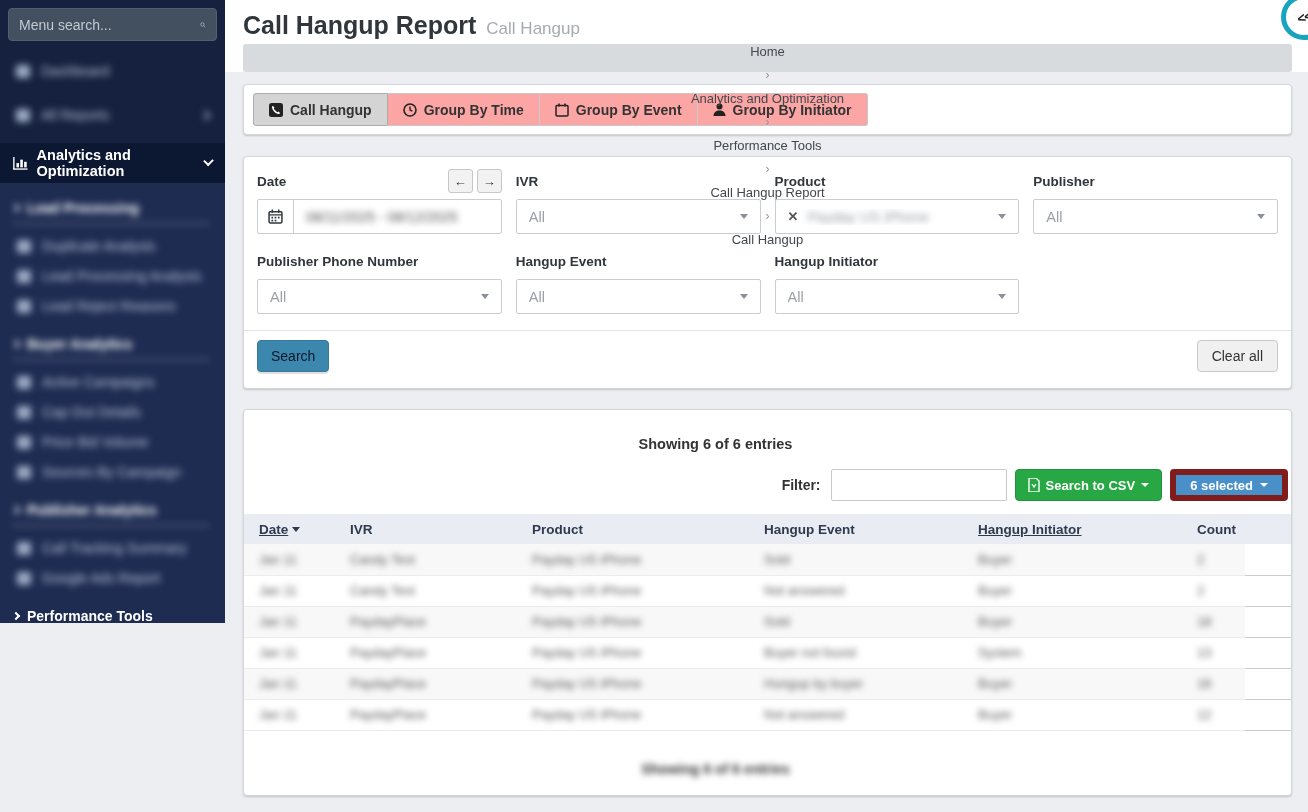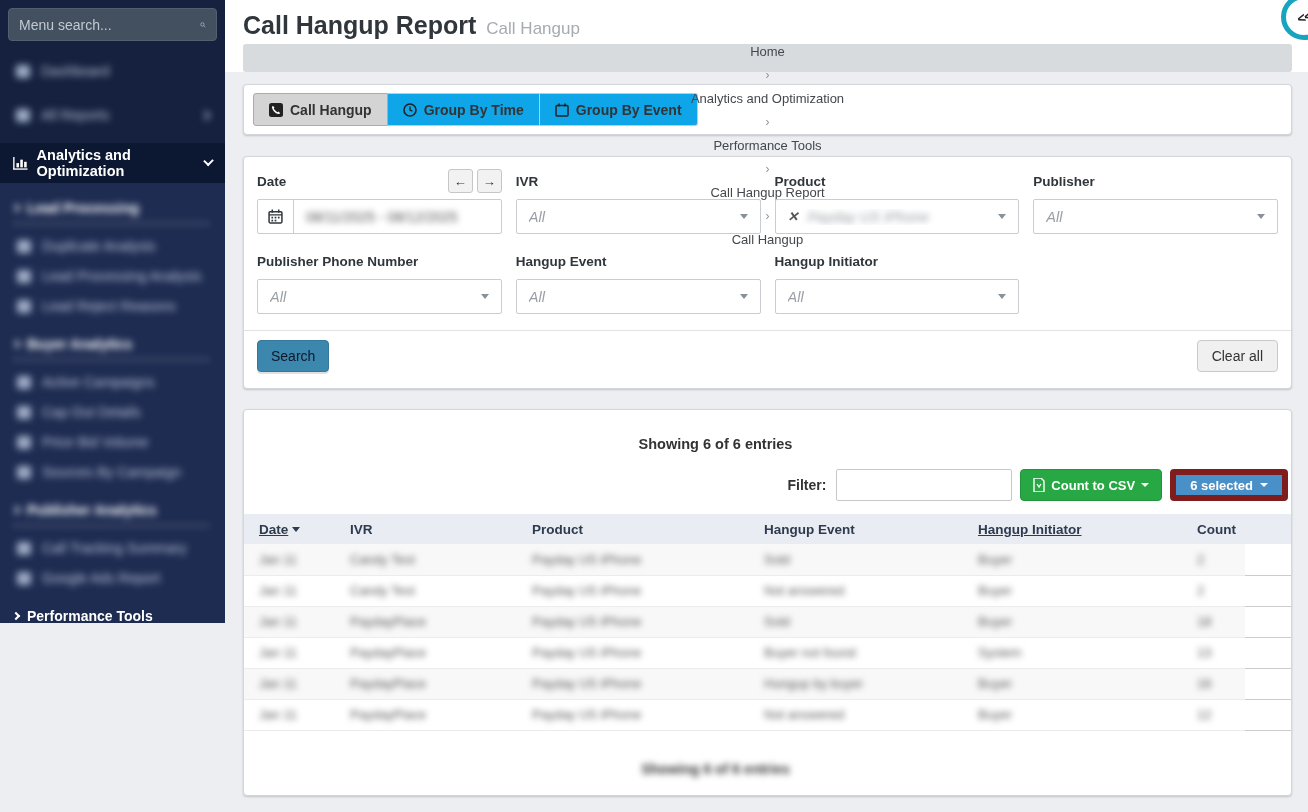--- a/index.html
+++ b/index.html
@@ -48,39 +48,39 @@
     gap:9px; padding:0 14px; font-size:13px; color:#43484D;flex-direction:column; }
   .breadcrumb .sep { color:#909599; font-size:12px; }
 
   .content { padding:12px 18px 0; flex:1; }
   .card { background:#fff; border:1px solid #D3D6DA; border-radius:4px; box-shadow:0 1px 2px rgba(0,0,0,.18); }
 
   
   .tabs-card { padding:8px 9px; margin-bottom:21px; }
   .tab-group { display:inline-flex; }
   .tab-btn { height:33px; display:inline-flex; align-items:center; gap:7px; padding:0 15px;
-    background:#0ea5e9; border:1px solid #C9C9C9; border-left-width:0; font-size:14px; font-weight:600; color:#333; cursor:pointer; }
+    background:#fca5a5; border:1px solid #C9C9C9; border-left-width:0; font-size:14px; font-weight:600; color:#333; cursor:pointer; }
   .tab-btn:first-child { border-left-width:1px; border-radius:3px 0 0 3px; }
   .tab-btn:last-child { border-radius:0 3px 3px 0; }
   .tab-btn.active { background:#D4D4D4; border-color:#ACACAC; }
 
   
   .filters-card { padding:12px 13px 8px; margin-bottom:20px; }
   .f-grid { display:grid; grid-template-columns:repeat(4,1fr); column-gap:14px; row-gap:15px; }
   .f-field {}
   .f-label-row { display:flex; align-items:center; justify-content:space-between; height:24px; margin-bottom:6px; }
   .f-label { font-size:13.5px; font-weight:700; color:#30363C; }
   .arrow-pair { display:flex; gap:4px; }
   .arrow-btn { width:25px; height:24px; background:#F2F2F2; border:1px solid #C6C6C6; border-radius:3px;
     display:flex; align-items:center; justify-content:center; font-size:13px; color:#333; cursor:pointer; }
   .date-wrap { display:flex; height:35px; border:1px solid #C9CDD2; border-radius:2px; overflow:hidden; background:#fff; }
   .cal-cell { width:36px; border-right:1px solid #C9CDD2; display:flex; align-items:center; justify-content:center; color:#30363C; }
   .date-input { flex:1; display:flex; align-items:center; padding:0 12px; font-size:14px; color:#555; }
   .select { height:35px; border:1px solid #C9CDD2; border-radius:2px; background:#fff; display:flex;
-    align-items:center; padding:16px 12px; font-size:14.5px; color:#9AA0A6; position:relative; cursor:pointer;font-style:italic; }
+    align-items:center; padding:16px 12px; font-size:14.5px; color:#9AA0A6; position:relative; cursor:pointer; }
   .select .val { flex:1; display:flex; align-items:center; gap:9px; overflow:hidden; }
   .select .clear-x { color:#555; font-size:13px; font-weight:700; }
   .caret-down { width:0; height:0; border-left:4.5px solid transparent; border-right:4.5px solid transparent;
     border-top:5px solid #8A9098; margin-left:8px; }
   .filters-footer { border-top:1px solid #E3E3E3; margin:16px -13px 0; padding:9px 13px 8px;
     display:flex; justify-content:space-between; align-items:center; }
   .btn-search { background:#3C87AD; border:1px solid #35789B; color:#0f172a; font-size:14px; padding:7px 13px;
     border-radius:4px; cursor:pointer; box-shadow:0 2px 0 rgba(0,0,0,.12); }
   .btn-clear { background:#F0F0F0; border:1px solid #C9C9C9; color:#333; font-size:14px; padding:7px 14px;
     border-radius:4px; cursor:pointer; }
@@ -290,20 +290,27 @@
             <span>Group By Time</span>
           </button>
           <button class="tab-btn">
             <svg class="icon-svg" width="14" height="14" viewBox="0 0 14 14">
               <rect x="1" y="2.5" width="12" height="10.5" rx="1" fill="none" stroke="#222" stroke-width="1.5"></rect>
               <line x1="4" y1="0.5" x2="4" y2="3.5" stroke="#222" stroke-width="1.5"></line>
               <line x1="10" y1="0.5" x2="10" y2="3.5" stroke="#222" stroke-width="1.5"></line>
             </svg>
             <span>Group By Event</span>
           </button>
+          <button class="tab-btn">
+            <svg class="icon-svg" width="13" height="14" viewBox="0 0 13 14">
+              <circle cx="6.5" cy="3.5" r="3" fill="#222"></circle>
+              <path d="M0.5 13 C0.5 9.5 3 7.5 6.5 7.5 C10 7.5 12.5 9.5 12.5 13 Z" fill="#222"></path>
+            </svg>
+            <span>Group By Initiator</span>
+          </button>
         </div>
       </div>
 
       <div class="card filters-card">
         <div class="f-grid">
           <div class="f-field">
             <div class="f-label-row">
               <span class="f-label">Date</span>
               <span class="arrow-pair">
                 <button class="arrow-btn">
@@ -419,21 +426,21 @@
         <div class="showing-top">Showing 6 of 6 entries</div>
 
         <div class="filter-row">
           <span class="filter-label">Filter:</span>
           <input type="text" class="filter-input" style="">
           <button class="btn-export">
             <svg class="icon-svg" width="12" height="14" viewBox="0 0 12 14">
               <path d="M1 0 H8 L11 3 V14 H1 Z" fill="none" stroke="#fff" stroke-width="1.4"></path>
               <path d="M4 6 L6 9 L8 6" fill="none" stroke="#fff" stroke-width="1.3"></path>
             </svg>
-            <span>Count to CSV</span>
+            <span>Search to CSV</span>
             <span class="caret-white"></span>
           </button>
           <button class="btn-selected">
             <span>6 selected</span>
             <span class="caret-white"></span>
           </button>
         </div>
 
         <table class="data">
           <thead>

